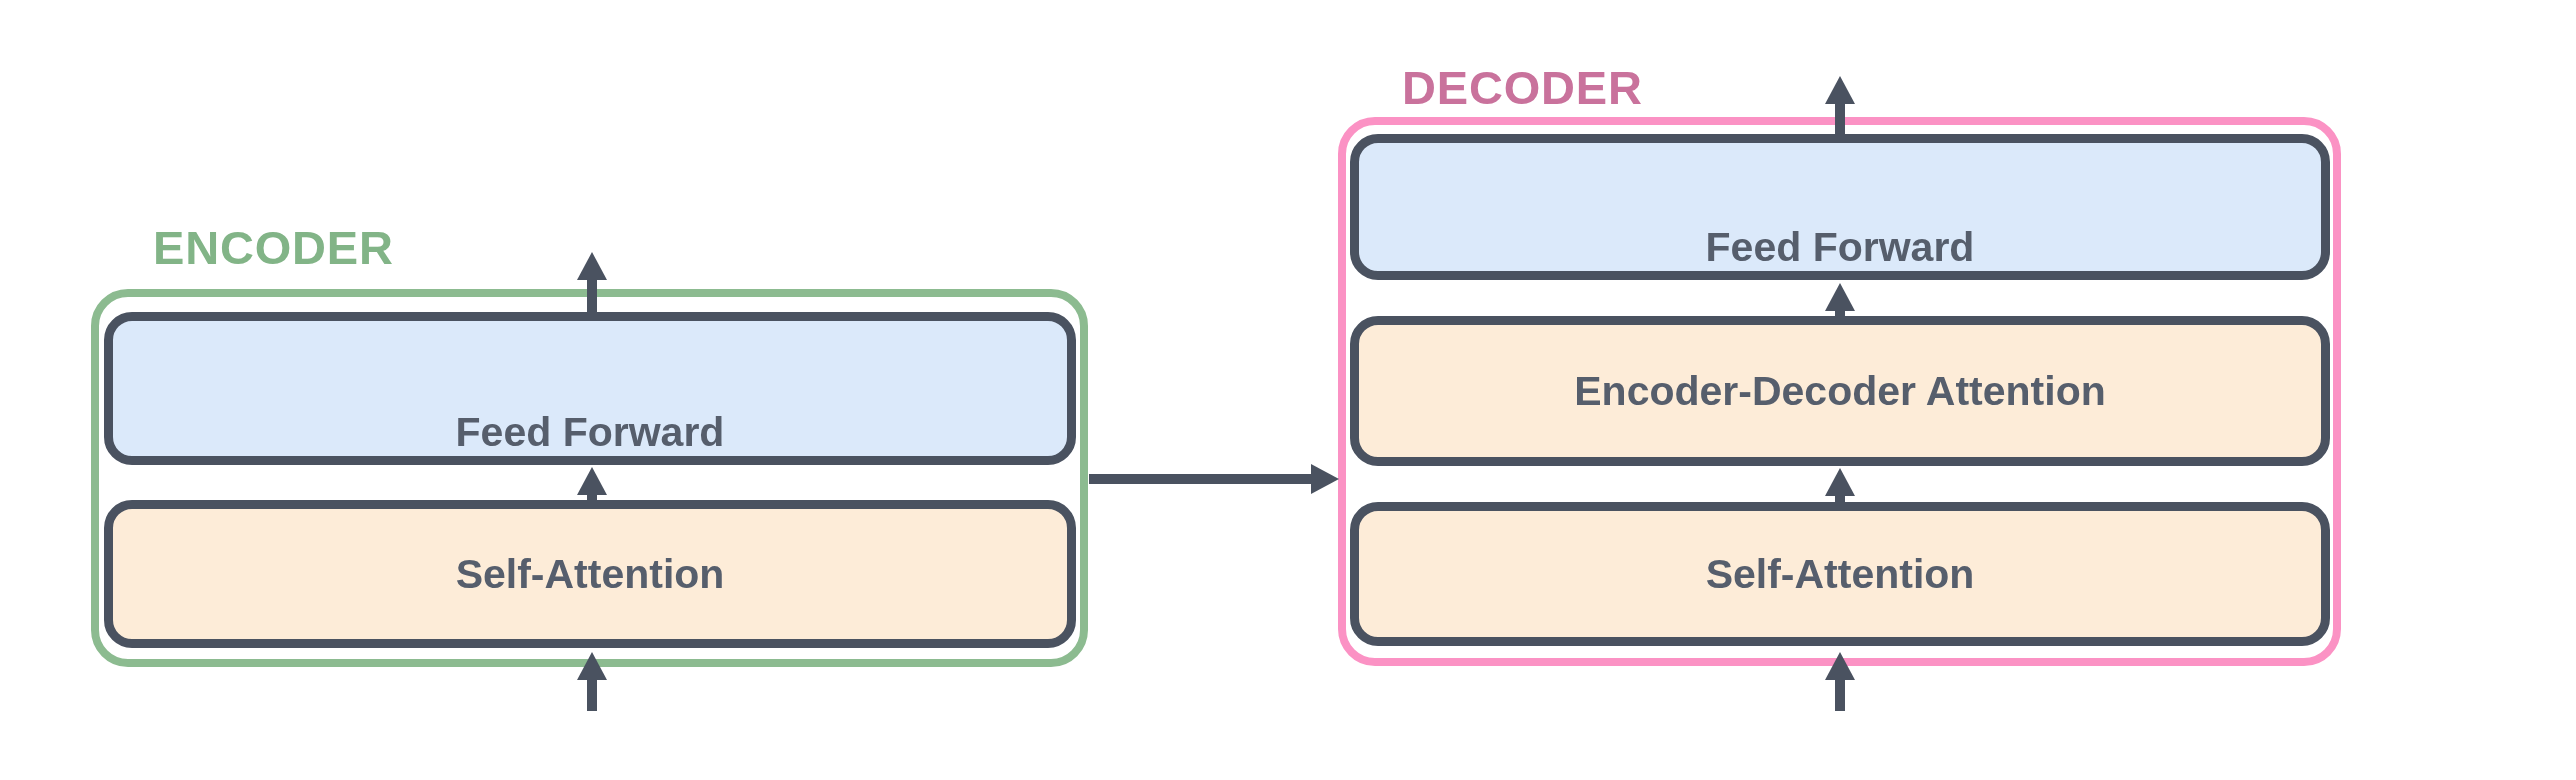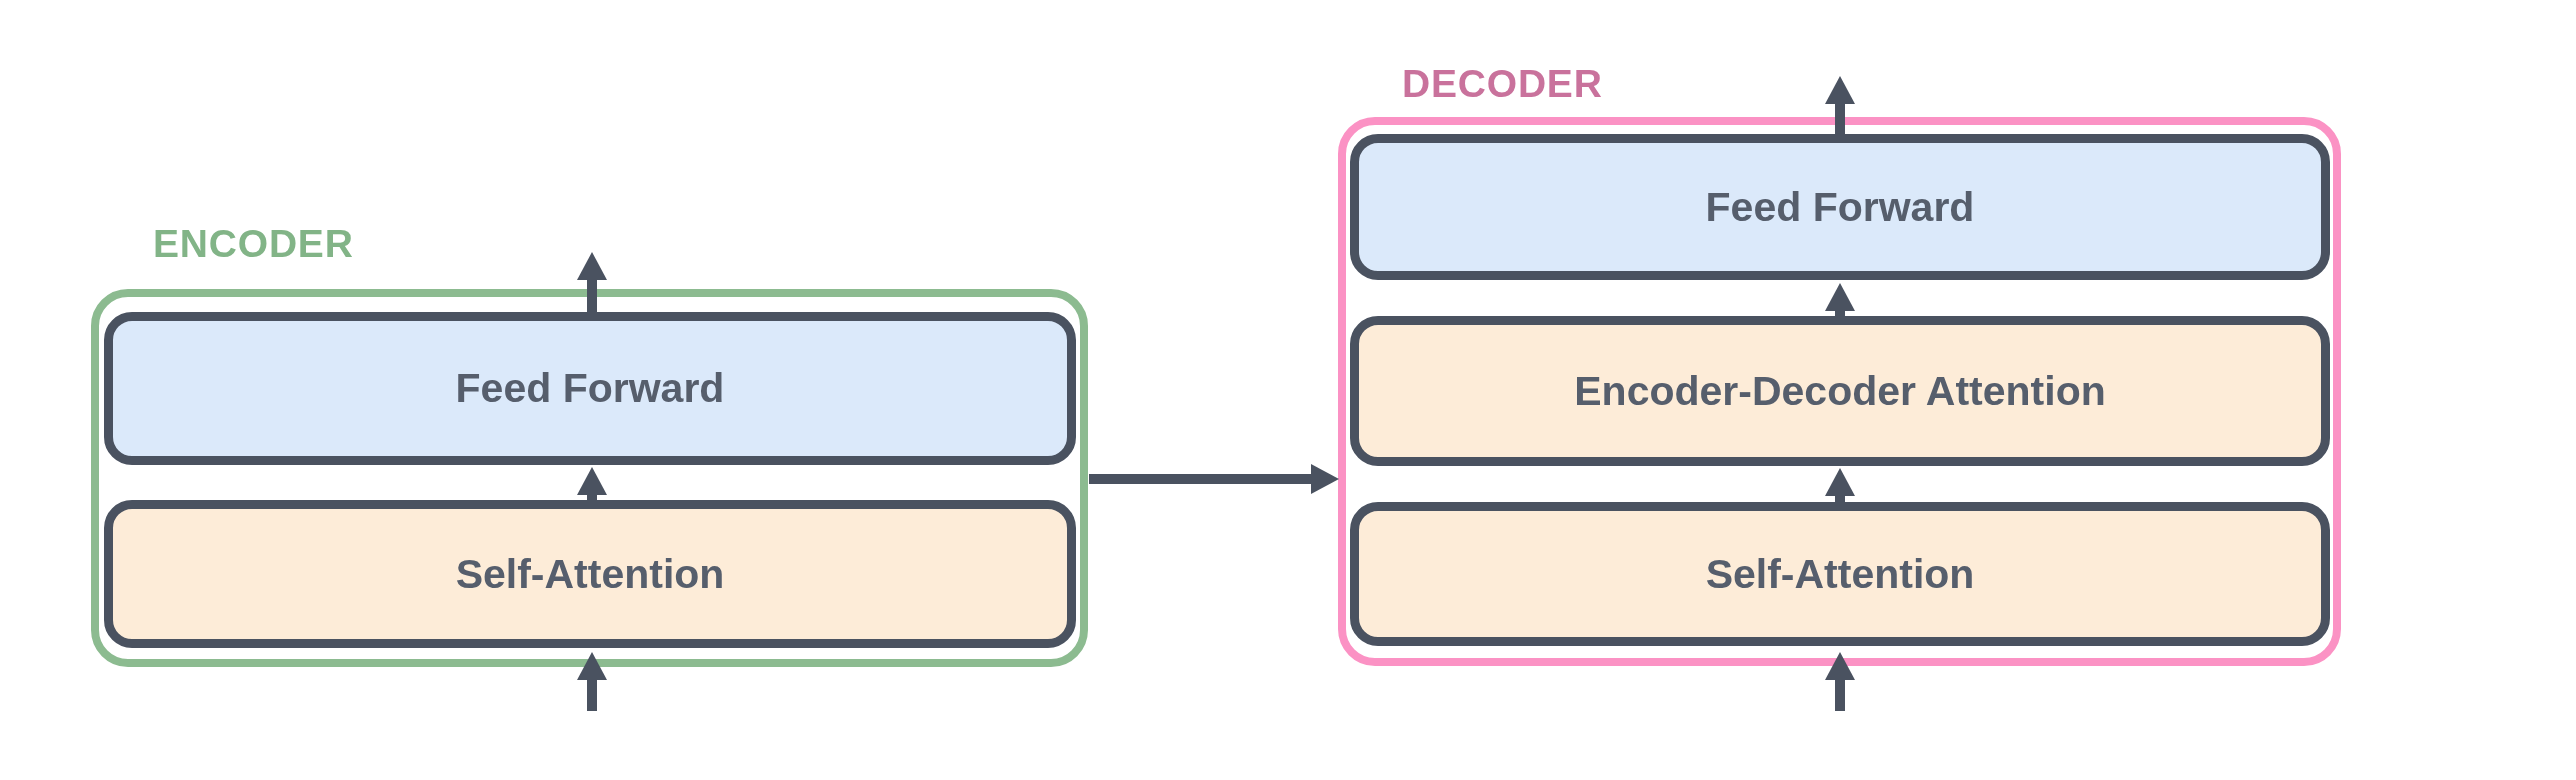--- a/index.html
+++ b/index.html
@@ -43,21 +43,21 @@
     border: 8.6px solid var(--encoder-outline);
   }
   .decoder-box {
     left: 1338px; top: 117px; width: 1003px; height: 549px;
     border: 8.6px solid var(--decoder-outline);
   }
 
   
   .group-label {
     position: absolute;
-    font-size: 39px;
+    font-size: 47px;
     font-weight: 700;
     letter-spacing: 0.8px;
     line-height: 1;
     z-index: 3;
     white-space: nowrap;
   }
   .encoder-label { left: 153px; top: 224px; color: var(--encoder-label-text); }
   .decoder-label { left: 1402px; top: 64px;  color: var(--decoder-label-text); }
 
   
@@ -68,21 +68,21 @@
     border-radius: 28px;
     display: flex;
     align-items: center;
     justify-content: center;
     font-size: 41px;
     font-weight: 700;
     color: var(--block-text);
     z-index: 2;
     white-space: nowrap;
   }
-  .block.blue   { background: var(--feed-forward-fill); }
+  .block.blue   { background: var(--feed-forward-fill); align-items: flex-end; }
   .block.orange { background: var(--attention-fill); }
 
   .enc-ff  { left: 104px;  top: 312px; width: 972px; height: 153px; }
   .enc-sa  { left: 104px;  top: 500px; width: 972px; height: 148px; }
   .dec-ff  { left: 1350px; top: 134px; width: 980px; height: 146px; }
   .dec-eda { left: 1350px; top: 316px; width: 980px; height: 150px; }
   .dec-sa  { left: 1350px; top: 502px; width: 980px; height: 144px; }
 
   
   .arrow-v {

